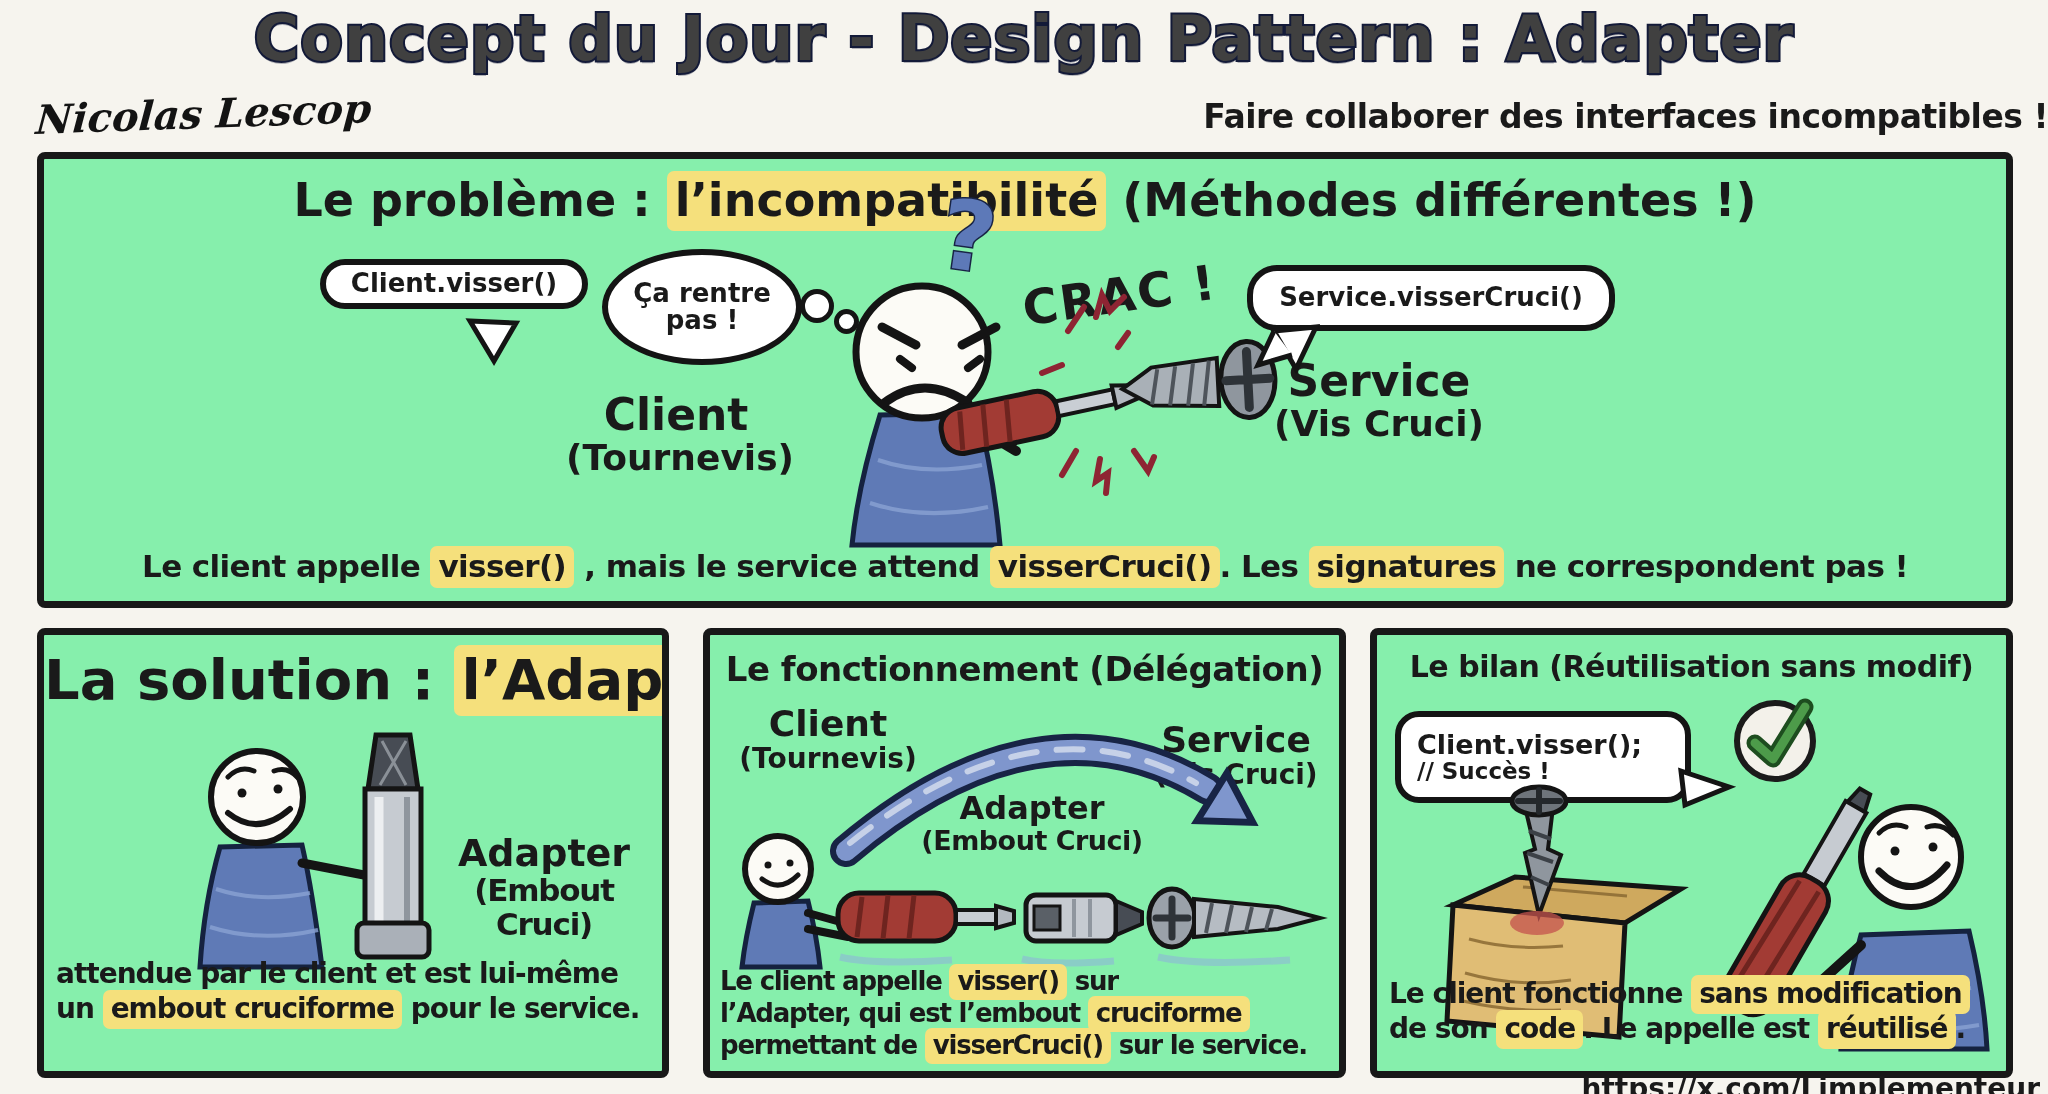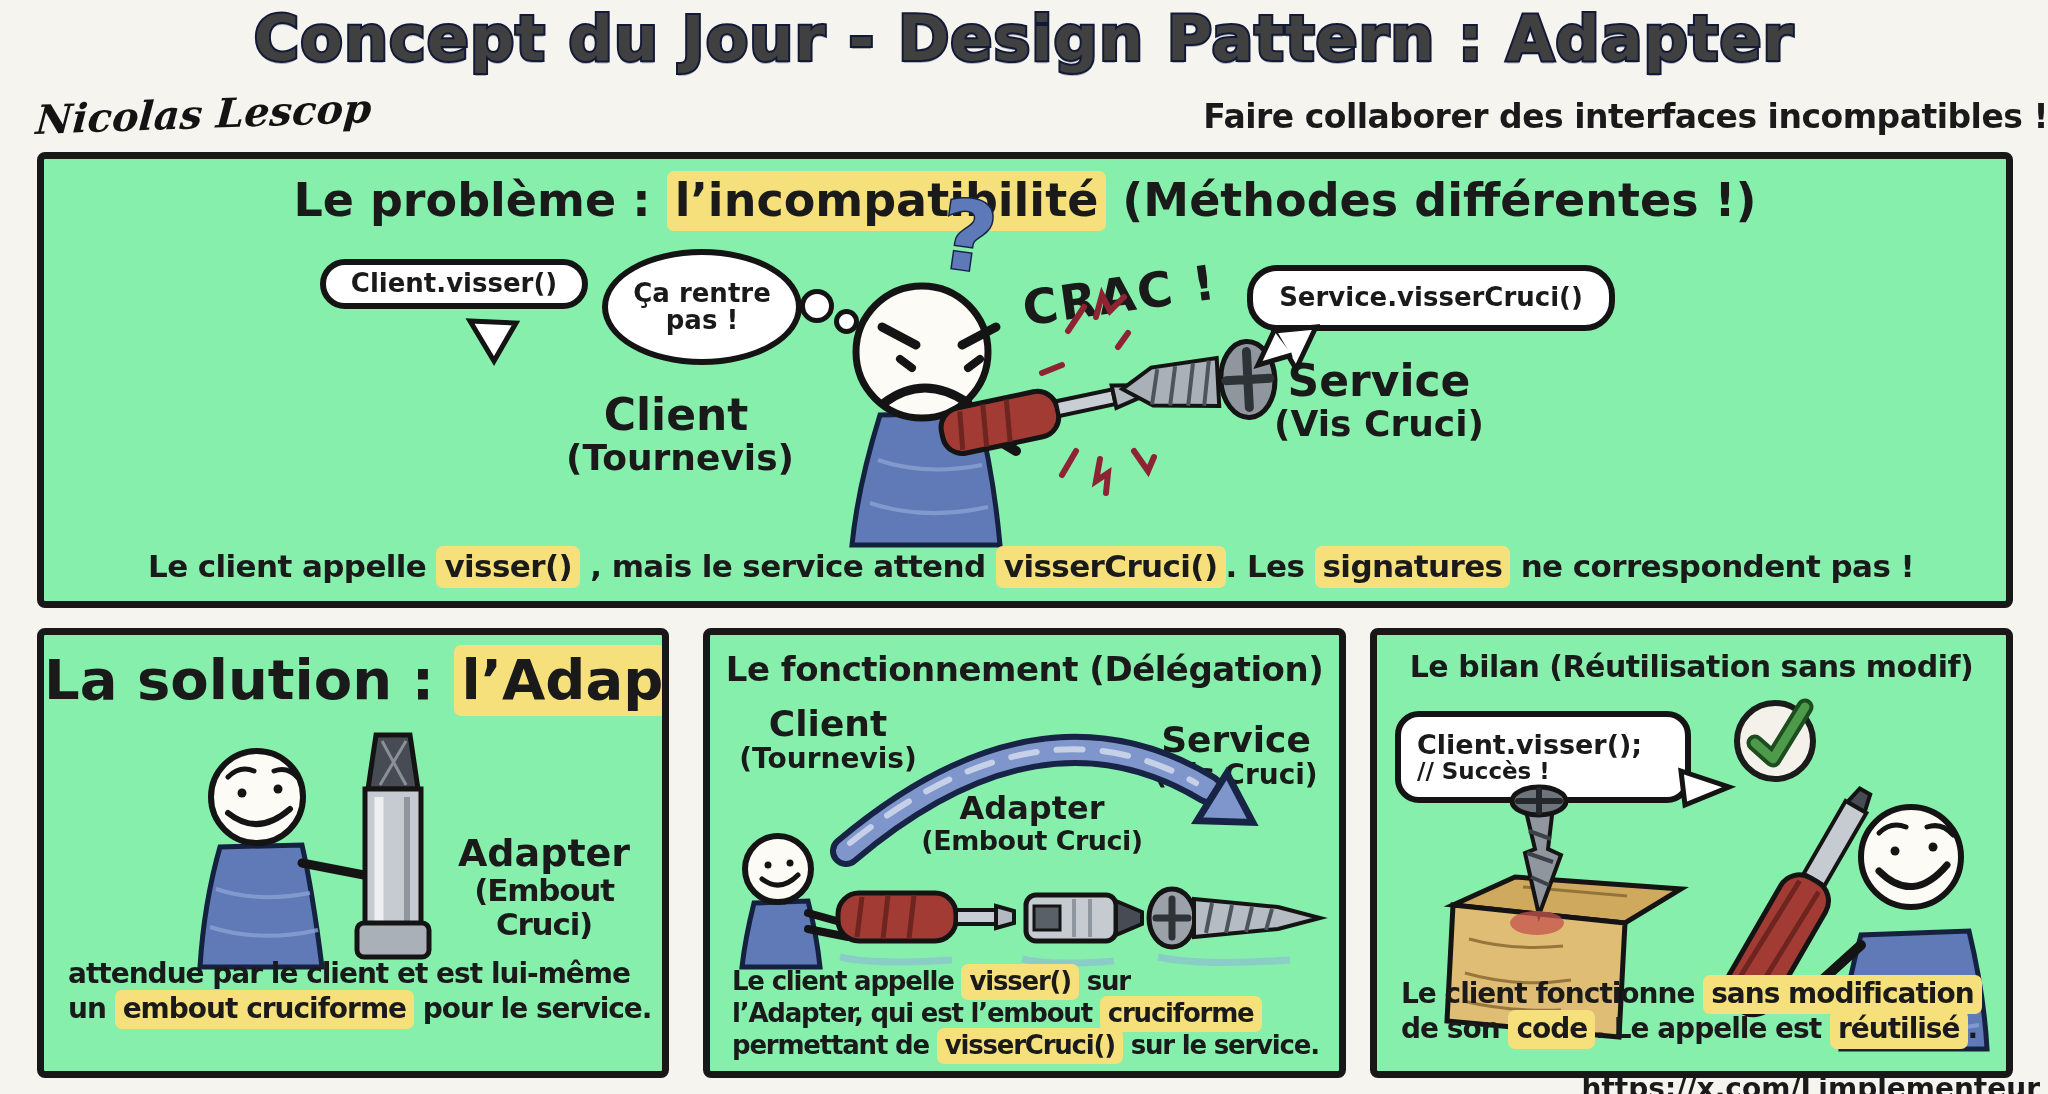--- a/index.html
+++ b/index.html
@@ -28,21 +28,21 @@
     font-weight:bold;display:flex;flex-direction:column;justify-content:center;align-items:center;
     text-align:center;box-sizing:border-box;line-height:1.05;}
   .tail{position:absolute;}
   .thought-dot{position:absolute;background:#fff;border:5px solid #141414;border-radius:50%;}
   
   .label-block{position:absolute;text-align:center;font-weight:bold;line-height:1.08;}
   .sfx{position:absolute;font-weight:bold;font-size:48px;letter-spacing:2px;transform:rotate(-8deg);}
   .qmark{position:absolute;font-size:96px;font-weight:bold;color:#5d79b8;
     -webkit-text-stroke:3px #182445;paint-order:stroke fill;transform:rotate(8deg);line-height:1;}
   .cap-line{white-space:nowrap;font-weight:bold;}
-  .caption-block{position:absolute;line-height:1.24;margin-left:12px;}
+  .caption-block{position:absolute;line-height:1.24;}
   .footer-url{position:absolute;right:8px;top:1072px;font-size:28px;font-weight:bold;}
   svg{position:absolute;overflow:visible;}
 </style>
 </head>
 <body>
 
 <div id="stage">
 
   <div class="main-title">Concept du Jour - Design Pattern : Adapter</div>
   <div class="signature">Nicolas Lescop</div>

